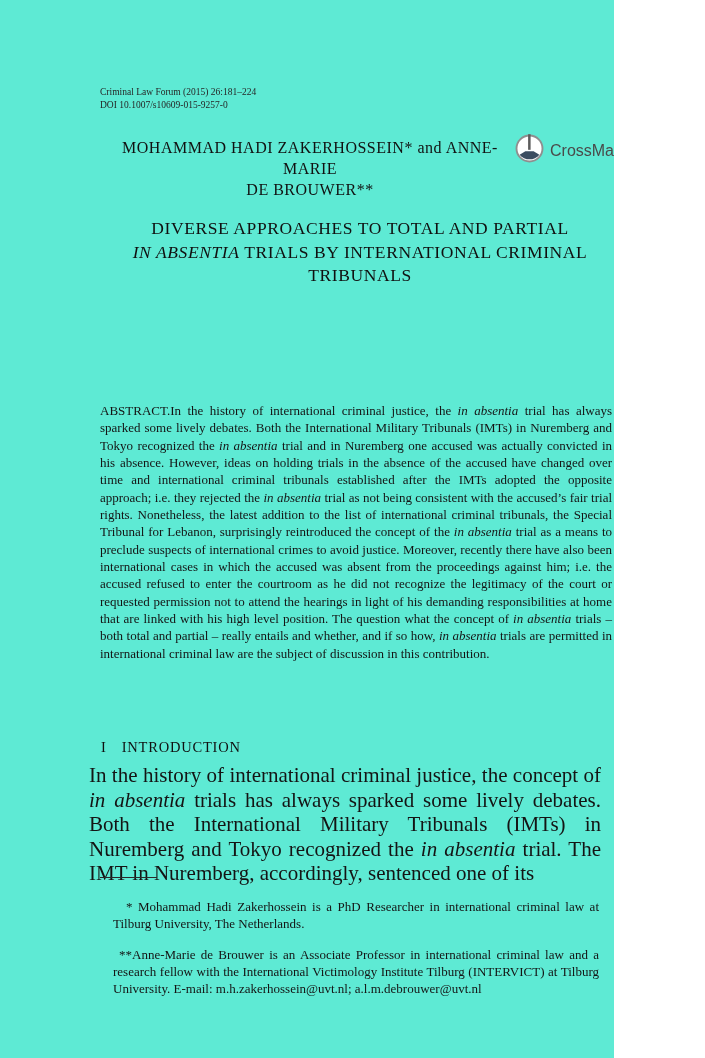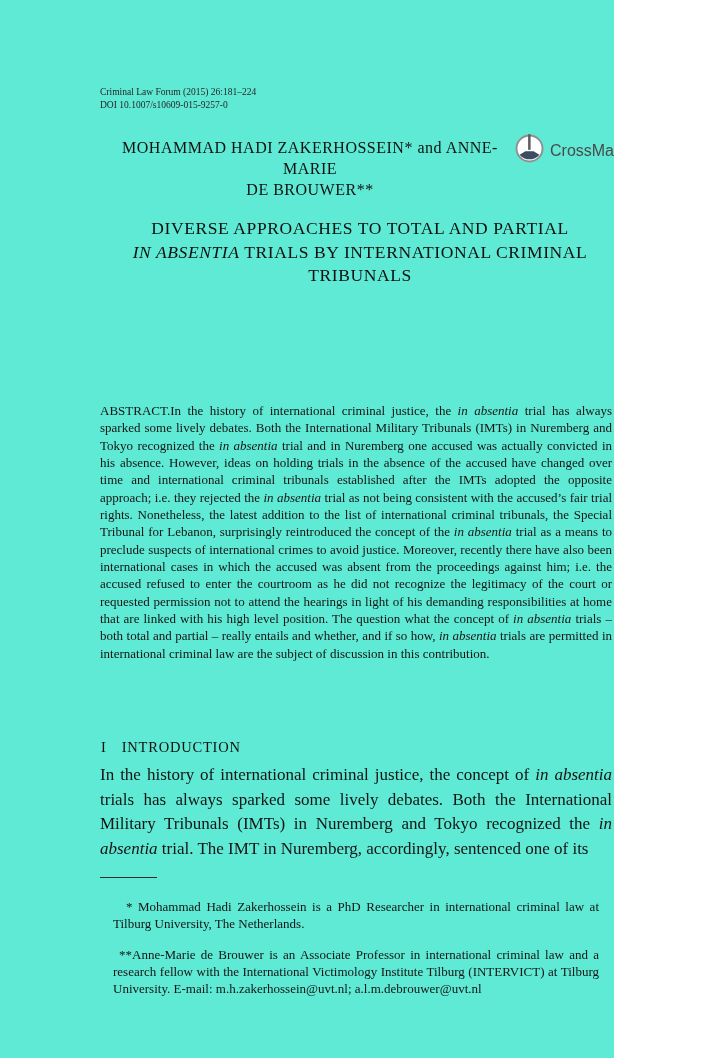--- a/index.html
+++ b/index.html
@@ -101,25 +101,25 @@
     font-size: 14.5px;
     font-weight: normal;
     letter-spacing: 0.8px;
     color: #101010;
   }
   .heading-gap { display: inline-block; width: 15px; }
 
   
   .intro {
     position: absolute;
-    left: 100px;
+    left: 89px;
     top: 763px;
     width: 512px;
     margin: 0;
-    font-size: 17px;
+    font-size: 21px;
     line-height: 24.5px;
     text-align: justify;
     color: #141414;
   }
 
   
   .fn-rule {
     position: absolute;
     left: 100px;
     top: 877px;

